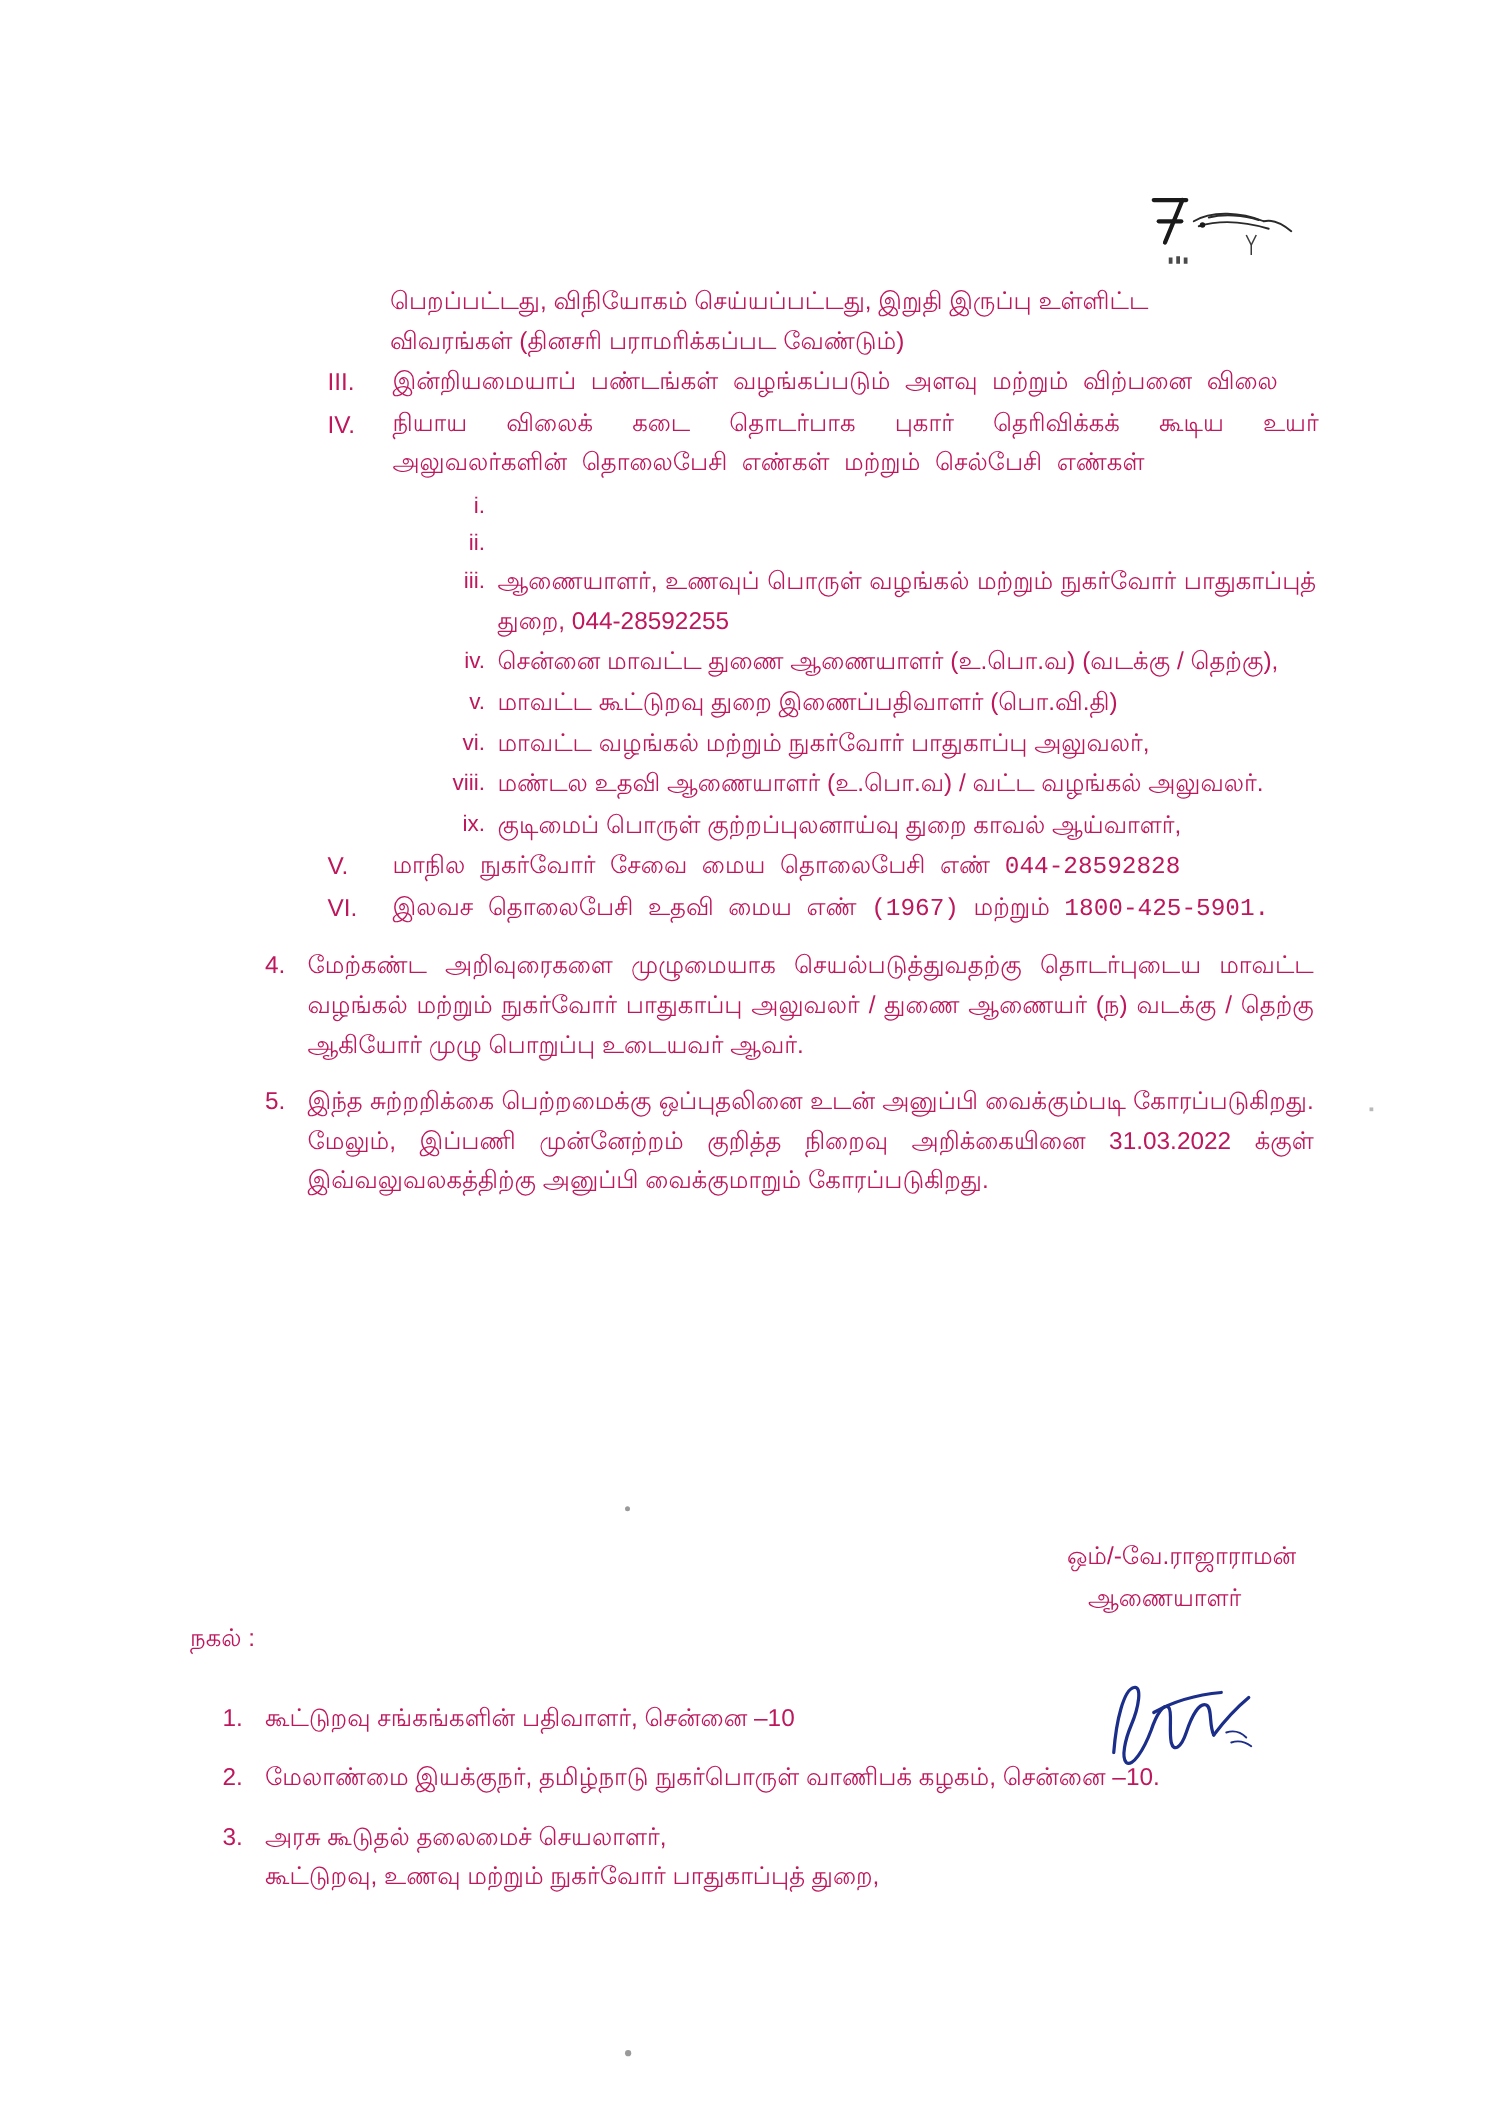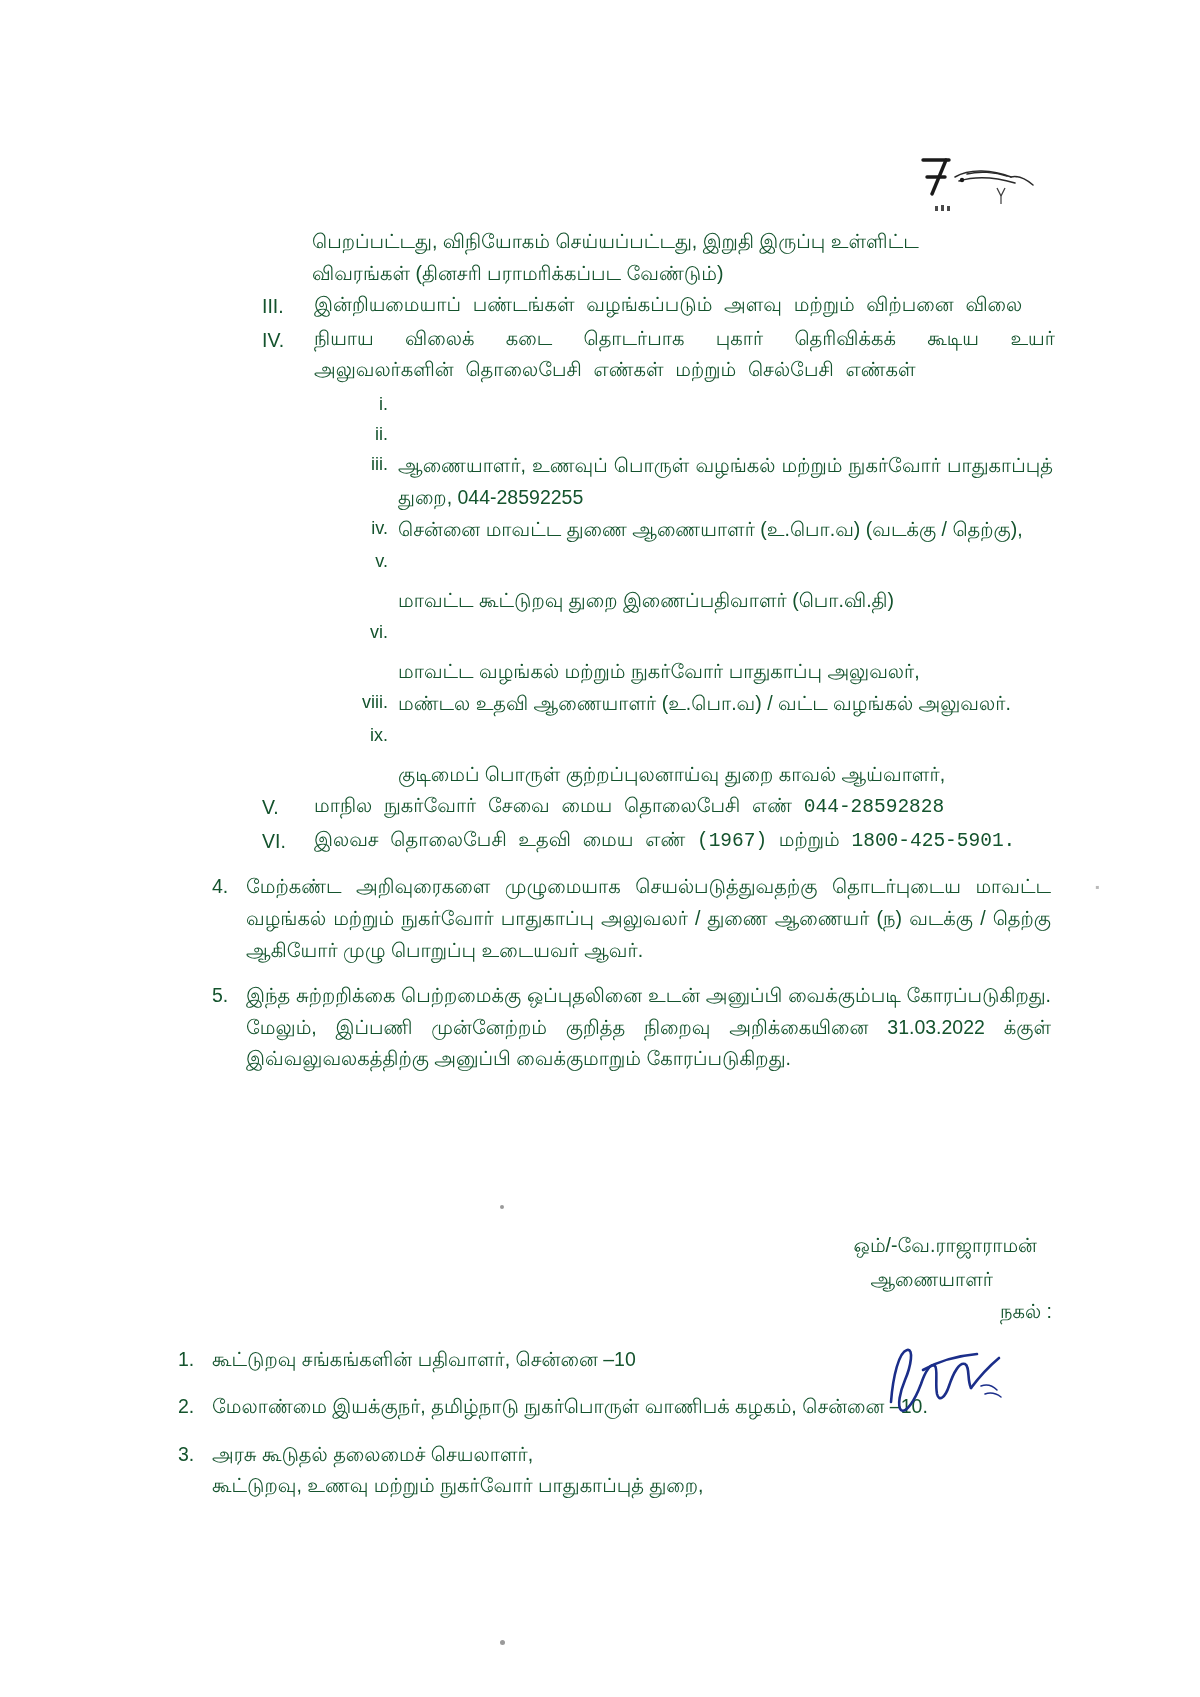--- a/index.html
+++ b/index.html
@@ -35,21 +35,21 @@
     position: absolute;
     top: 226px;
     left: 150px;
     width: 905px;
   }
 
   .ta {
     font-family: "Liberation Sans", "DejaVu Sans", sans-serif;
     font-size: 19.5px;
     line-height: 1.62;
-    color: #14532d;
+    color: #be185d;
   }
 
   
   .cont-block {
     margin-left: 162px;
     text-align: justify;
     text-justify: inter-word;
   }
 
   
@@ -93,21 +93,21 @@
     padding-left: 182px;
     box-sizing: content-box;
     font-size: 18px;
   }
   .sub-body {
     flex: 1;
     text-align: justify;
     text-justify: inter-word;
     padding-right: 2px;
   }
-  .sub-body.nojust { text-align: left; margin-top: 38px; }
+  .sub-body.nojust { text-align: left; }
 
   
   .num-row {
     display: flex;
     align-items: flex-start;
     margin-top: 14px;
   }
   .num-marker {
     flex: 0 0 34px;
     width: 34px;
@@ -134,21 +134,21 @@
   .sig-name { display: block; padding-right: 18px; }
   .sig-title { display: block; padding-right: 62px; }
 
   
   .copy-block {
     position: absolute;
     top: 1296px;
     left: 152px;
     width: 900px;
   }
-  .copy-heading { margin-bottom: 16px; text-align: right; }
+  .copy-heading { margin-bottom: 32px; }
   .copy-row {
     display: flex;
     align-items: flex-start;
     margin-top: 16px;
   }
   .copy-marker {
     flex: 0 0 34px;
     width: 34px;
     padding-left: 26px;
     box-sizing: content-box;

